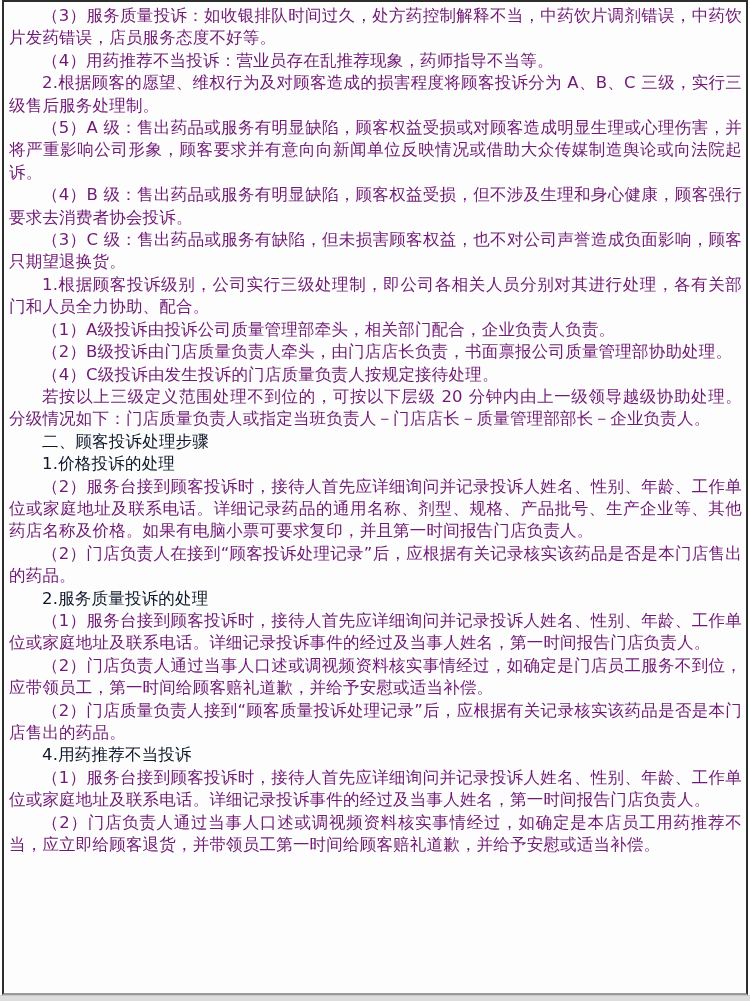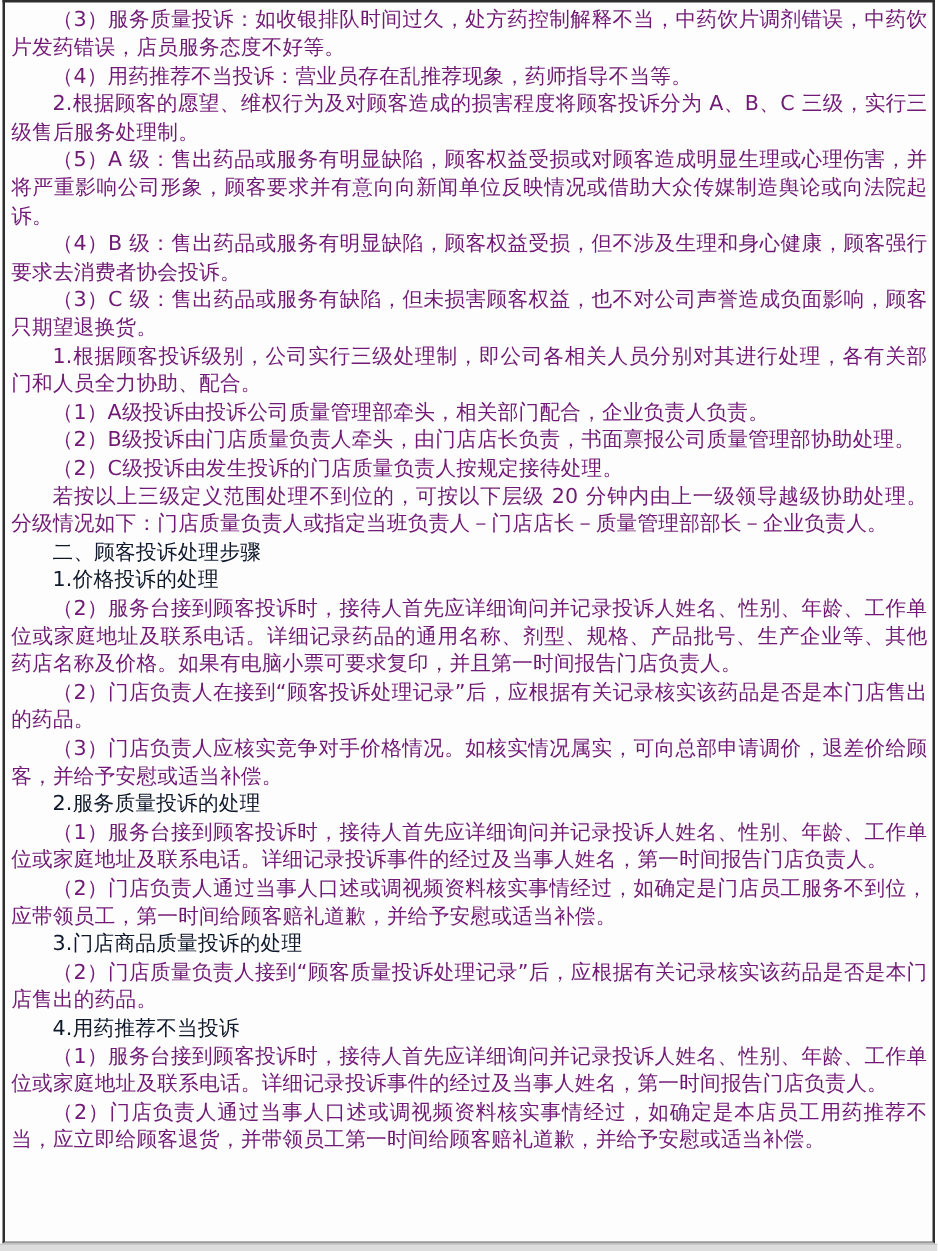--- a/index.html
+++ b/index.html
@@ -51,30 +51,28 @@
   <div id="doc">
       <p class="para">（3）服务质量投诉：如收银排队时间过久，处方药控制解释不当，中药饮片调剂错误，中药饮片发药错误，店员服务态度不好等。</p>
       <p class="para">（4）用药推荐不当投诉：营业员存在乱推荐现象，药师指导不当等。</p>
       <p class="para">2.根据顾客的愿望、维权行为及对顾客造成的损害程度将顾客投诉分为 A、B、C 三级，实行三级售后服务处理制。</p>
       <p class="para">（5）A 级：售出药品或服务有明显缺陷，顾客权益受损或对顾客造成明显生理或心理伤害，并将严重影响公司形象，顾客要求并有意向向新闻单位反映情况或借助大众传媒制造舆论或向法院起诉。</p>
       <p class="para">（4）B 级：售出药品或服务有明显缺陷，顾客权益受损，但不涉及生理和身心健康，顾客强行要求去消费者协会投诉。</p>
       <p class="para">（3）C 级：售出药品或服务有缺陷，但未损害顾客权益，也不对公司声誉造成负面影响，顾客只期望退换货。</p>
       <p class="para">1.根据顾客投诉级别，公司实行三级处理制，即公司各相关人员分别对其进行处理，各有关部门和人员全力协助、配合。</p>
       <p class="para">（1）A级投诉由投诉公司质量管理部牵头，相关部门配合，企业负责人负责。</p>
       <p class="para">（2）B级投诉由门店质量负责人牵头，由门店店长负责，书面禀报公司质量管理部协助处理。</p>
-      <p class="para">（2）C级投诉由发生投诉的门店质量负责人按规定接待处理。</p>
+      <p class="para">（4）C级投诉由发生投诉的门店质量负责人按规定接待处理。</p>
       <p class="para">若按以上三级定义范围处理不到位的，可按以下层级 20 分钟内由上一级领导越级协助处理。分级情况如下：门店质量负责人或指定当班负责人－门店店长－质量管理部部长－企业负责人。</p>
       <p class="heading">二、顾客投诉处理步骤</p>
       <p class="heading">1.价格投诉的处理</p>
       <p class="para">（2）服务台接到顾客投诉时，接待人首先应详细询问并记录投诉人姓名、性别、年龄、工作单位或家庭地址及联系电话。详细记录药品的通用名称、剂型、规格、产品批号、生产企业等、其他药店名称及价格。如果有电脑小票可要求复印，并且第一时间报告门店负责人。</p>
       <p class="para">（2）门店负责人在接到“顾客投诉处理记录”后，应根据有关记录核实该药品是否是本门店售出的药品。</p>
-      <p class="para">（3）门店负责人应核实竞争对手价格情况。如核实情况属实，可向总部申请调价，退差价给顾客，并给予安慰或适当补偿。</p>
       <p class="heading">2.服务质量投诉的处理</p>
       <p class="para">（1）服务台接到顾客投诉时，接待人首先应详细询问并记录投诉人姓名、性别、年龄、工作单位或家庭地址及联系电话。详细记录投诉事件的经过及当事人姓名，第一时间报告门店负责人。</p>
       <p class="para">（2）门店负责人通过当事人口述或调视频资料核实事情经过，如确定是门店员工服务不到位，应带领员工，第一时间给顾客赔礼道歉，并给予安慰或适当补偿。</p>
-      <p class="heading">3.门店商品质量投诉的处理</p>
       <p class="para">（2）门店质量负责人接到“顾客质量投诉处理记录”后，应根据有关记录核实该药品是否是本门店售出的药品。</p>
       <p class="heading">4.用药推荐不当投诉</p>
       <p class="para">（1）服务台接到顾客投诉时，接待人首先应详细询问并记录投诉人姓名、性别、年龄、工作单位或家庭地址及联系电话。详细记录投诉事件的经过及当事人姓名，第一时间报告门店负责人。</p>
       <p class="para">（2）门店负责人通过当事人口述或调视频资料核实事情经过，如确定是本店员工用药推荐不当，应立即给顾客退货，并带领员工第一时间给顾客赔礼道歉，并给予安慰或适当补偿。</p>
     </div>
 </div>
 <div class="bottom-strip"></div>
 
 </body></html>

